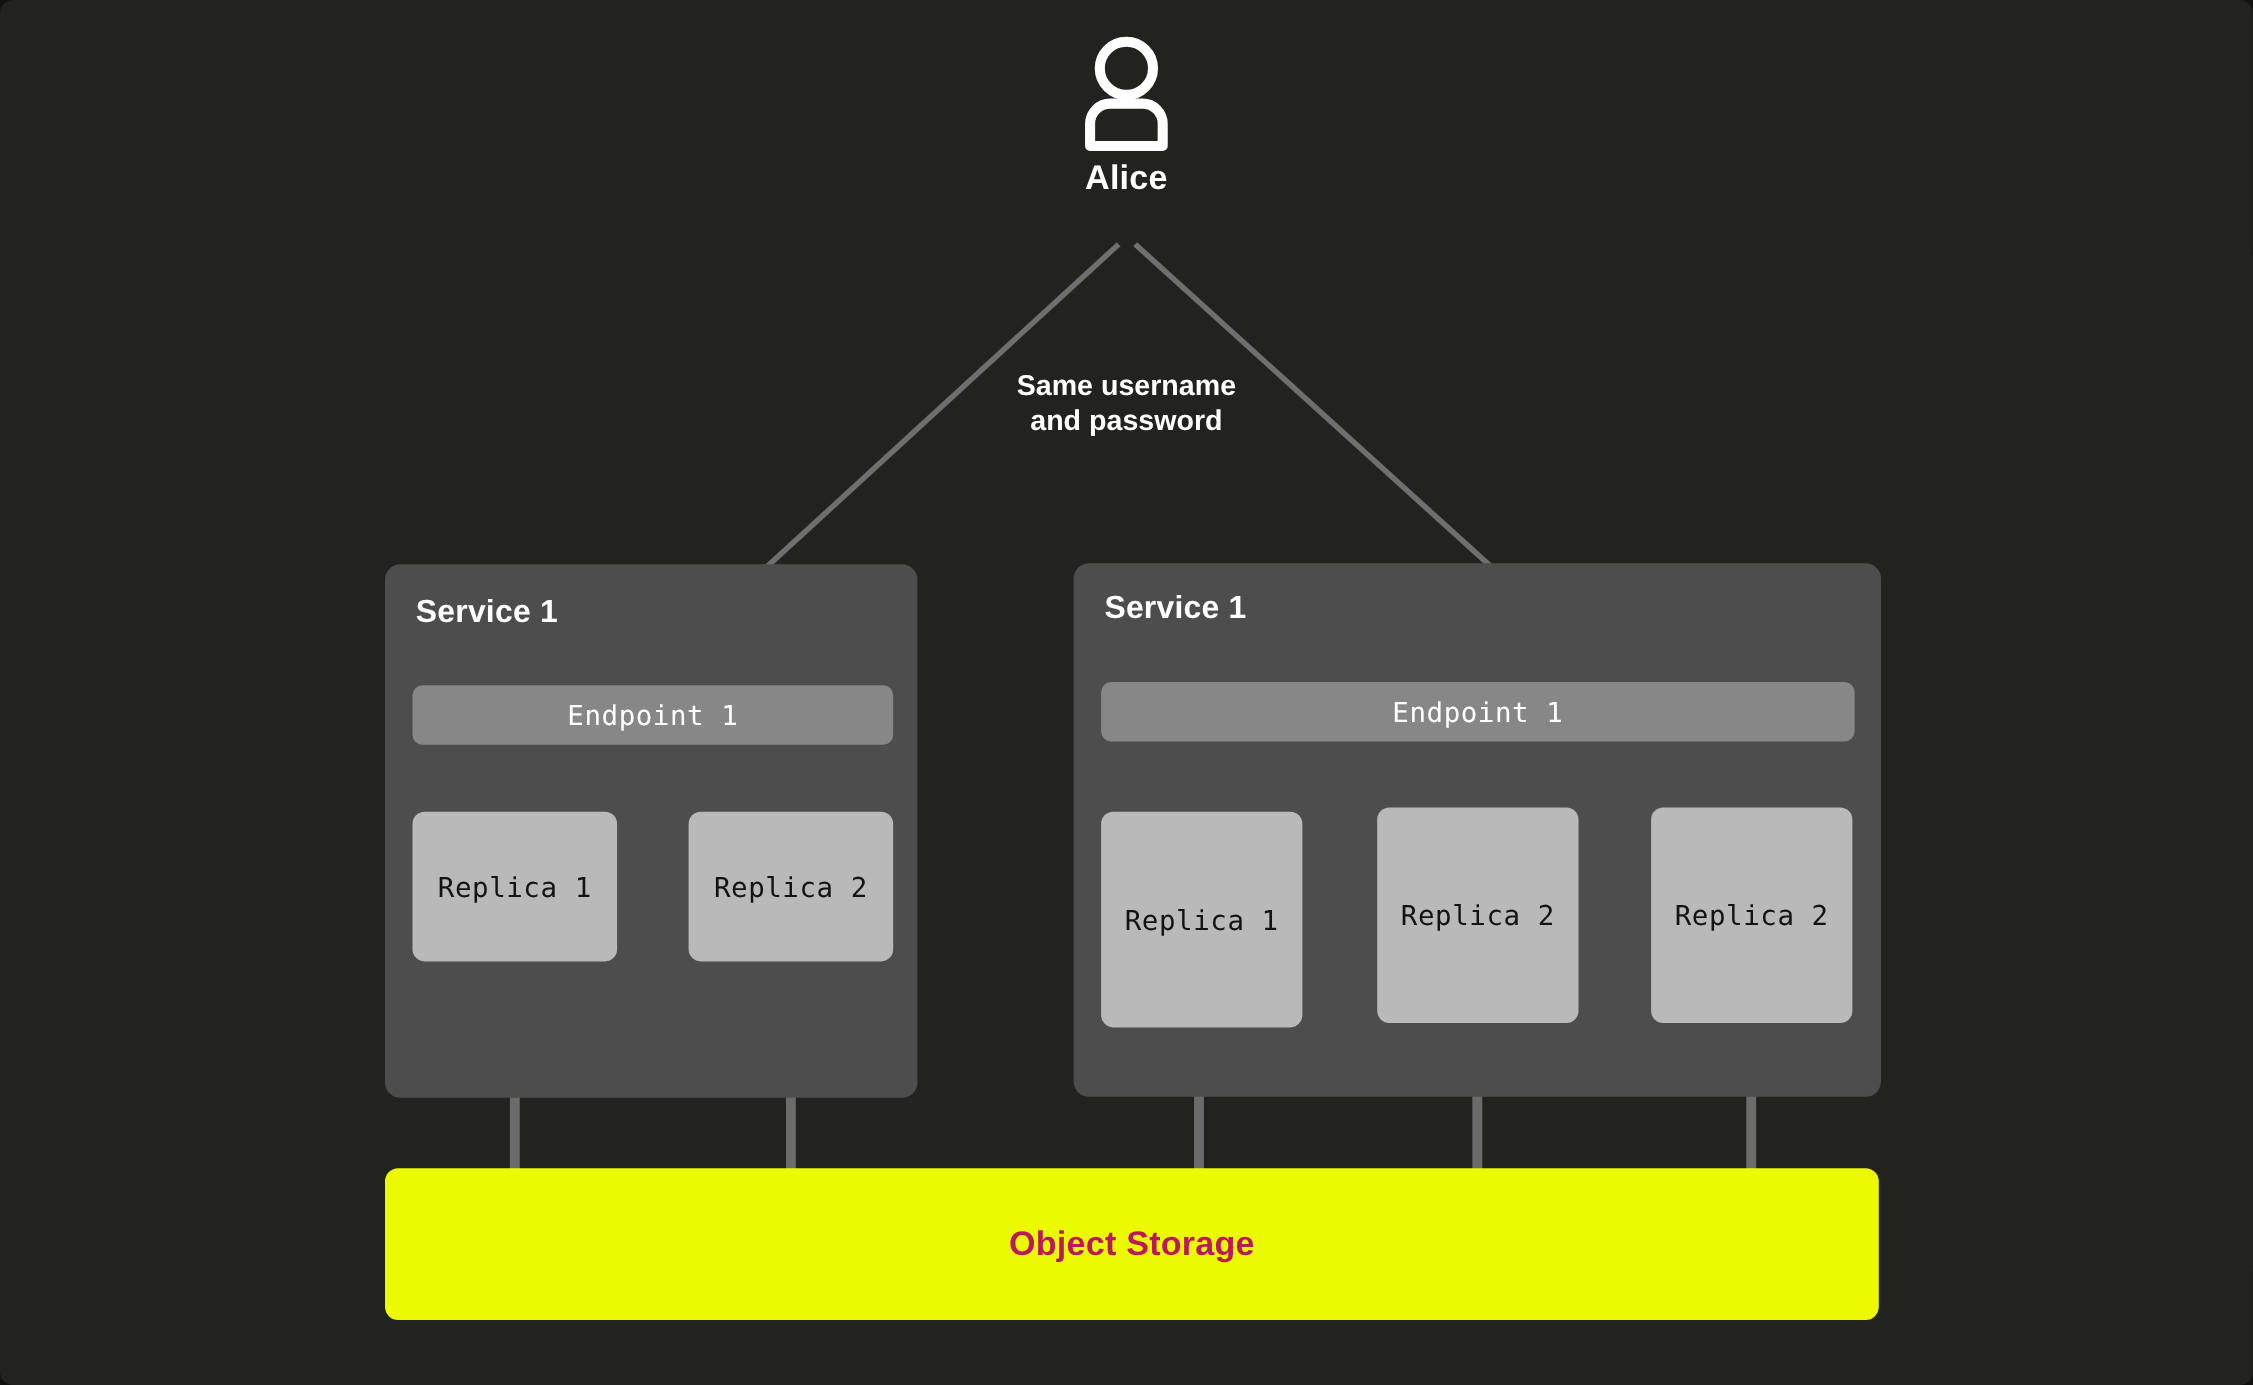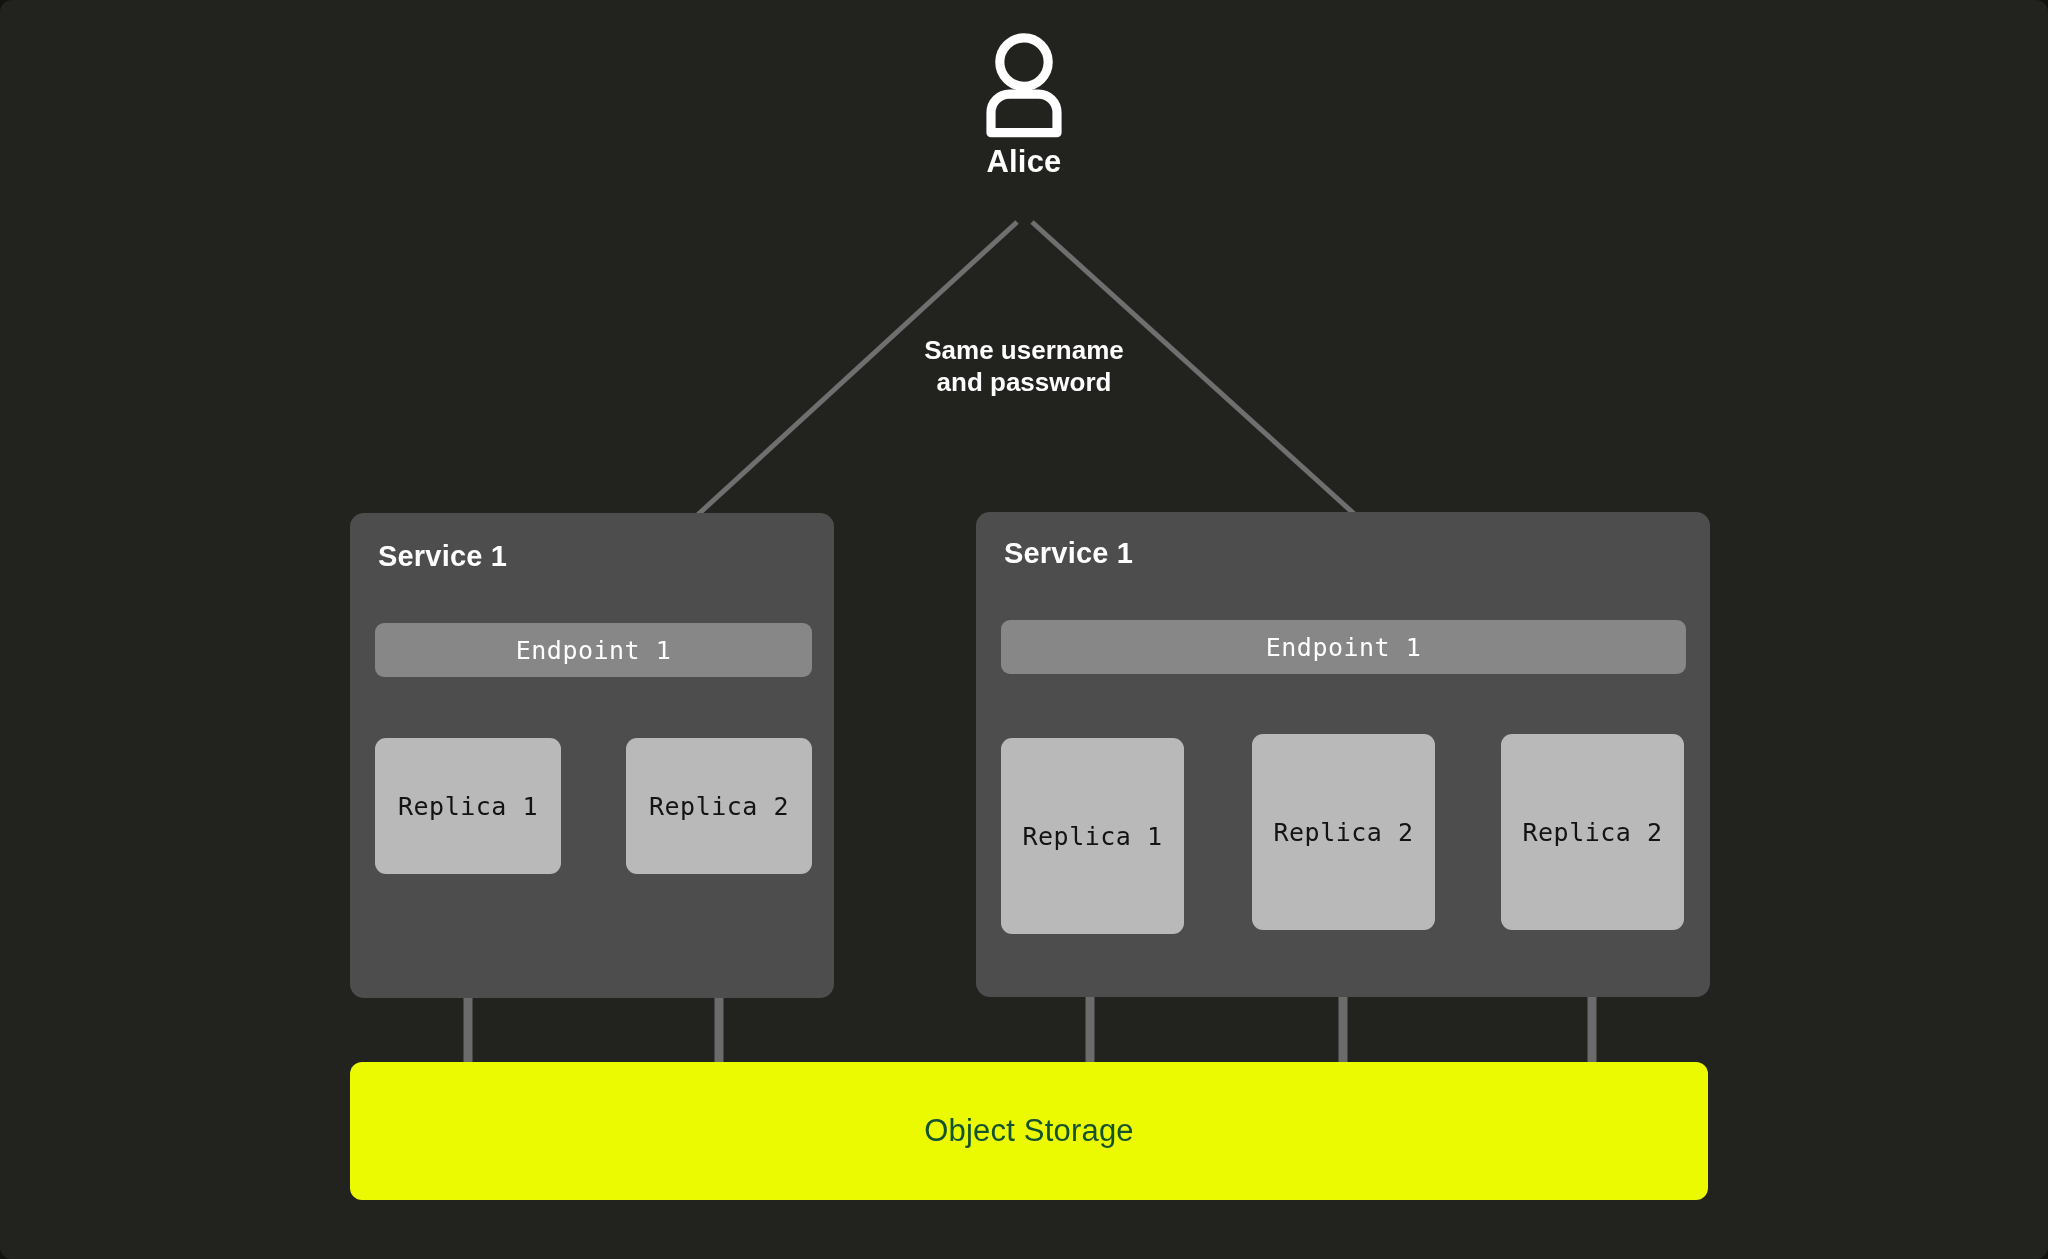--- a/index.html
+++ b/index.html
@@ -121,23 +121,23 @@
     top: 1062px;
     width: 1358px;
     height: 138px;
     background: #ecfa00;
     border-radius: 12px;
     display: flex;
     align-items: center;
     justify-content: center;
   }
   #storage .storage-label {
-    color: #14532d;
+    color: #be185d;
     font-size: 31px;
-    font-weight: normal;
+    font-weight: bold;
     letter-spacing: 0.2px;
     text-align: right;
   }
 </style>
 </head>
 <body>
 
 <div id="stage">
 
   <svg id="wires" viewBox="0 0 2048 1259" xmlns="http://www.w3.org/2000/svg">

